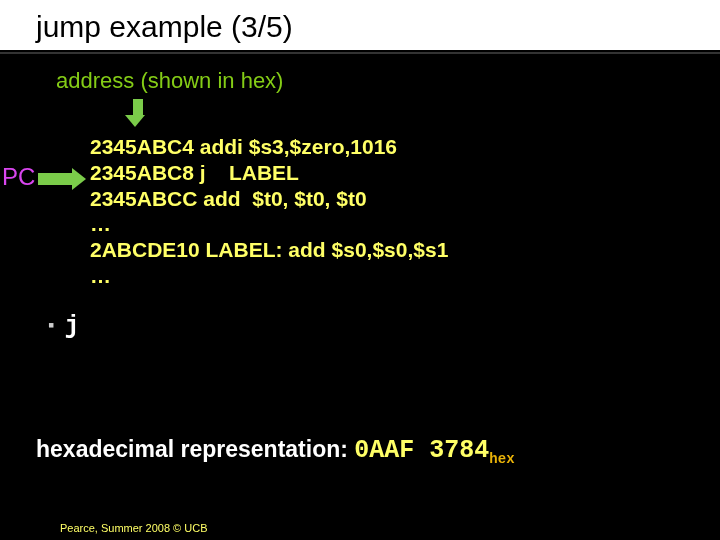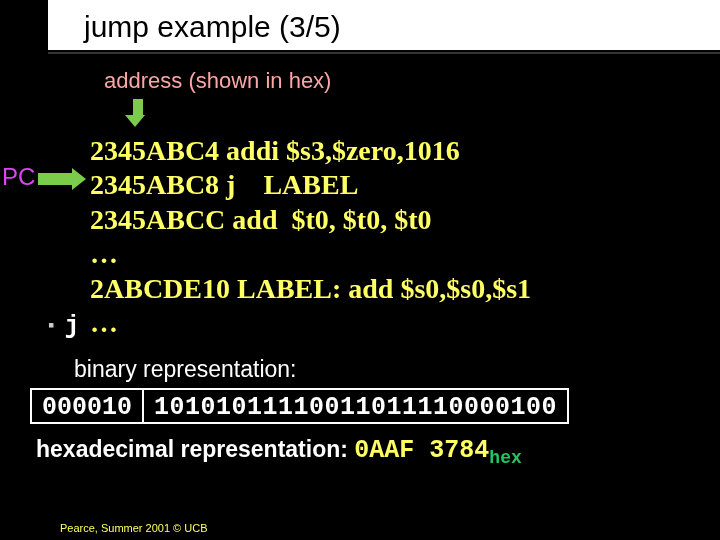--- a/index.html
+++ b/index.html
@@ -9,35 +9,34 @@
     background: #000;
     color: #fff;
     font-family: Arial, Helvetica, sans-serif;
     overflow: hidden;
     position: relative;
   }
   .slide {
     width: 720px;
     height: 540px;
     position: relative;
-    padding-left: 48px;
   }
   .title {
     font-size: 30px;
     color: #000;
     background: #fff;
     padding: 10px 0 6px 36px;
     border-bottom: 2px solid #000;
     font-weight: normal;
     width: 100%;
     box-shadow: 0 2px 0 #333;
   }
   .subhead {
     font-size: 22px;
-    color: #fca5a5;
+    color: #84cc16;
     margin: 16px 0 0 56px;
   }
   .arrow-down {
     position: absolute;
     left: 130px;
     top: 99px;
   }
   .arrow-down .shaft {
     width: 10px;
     height: 16px;
@@ -73,22 +72,22 @@
   .arrow-right .head {
     width: 0; height: 0;
     border-top: 11px solid transparent;
     border-bottom: 11px solid transparent;
     border-left: 14px solid #7bcc4a;
   }
   .code-block {
     position: absolute;
     left: 90px;
     top: 134px;
-    font-family: Liberation Serif, serif;
-    font-size: 28px;
+    font-family: Liberation Sans, sans-serif;
+    font-size: 21px;
     color: #ffff66;
     line-height: 1.23;
     white-space: pre;
     font-weight: bold;
   }
   .bullet-row {
     position: absolute;
     left: 48px;
     top: 312px;
     font-size: 25px;
@@ -138,22 +137,22 @@
     top: 436px;
     font-size: 23px;
     font-weight: bold;
   }
   .hex-row .val {
     font-family: "Courier New", monospace;
     color: #ffff66;
     font-size: 25px;
   }
   .hex-row .sub {
-    font-size: 18px;
-    color: #22c55e;
+    font-size: 14px;
+    color: #eab308;
     vertical-align: sub;
     font-family: "Courier New", monospace;
   }
   .footer {
     position: absolute;
     bottom: 6px;
     left: 0;
     width: 100%;
     padding: 0 12px 0 60px;
     display: flex;
@@ -195,30 +194,25 @@
 2345ABCC add  $t0, $t0, $t0
 …
 2ABCDE10 LABEL: add $s0,$s0,$s1
 …</pre>
 
 <div class="bullet-row">
   <span class="sq">▪</span>
   <span class="mono">j</span>
 </div>
 
-<div class="binary-label">binary representation:</div>
-
-<div class="binary-row">
-  <div class="cell1">000010</div>
-  <div class="cell2">10101011110011011110000100</div>
-</div>
+
 
 <div class="hex-row">
   <span>hexadecimal representation:</span>
   <span class="val">0AAF 3784</span><span class="sub">hex</span>
 </div>
 
 
 <div class="footer">
-  <span>Pearce, Summer 2001 © UCB</span>
+  <span>Pearce, Summer 2008 © UCB</span>
 </div>
 
 </div>
 
 </body></html>

